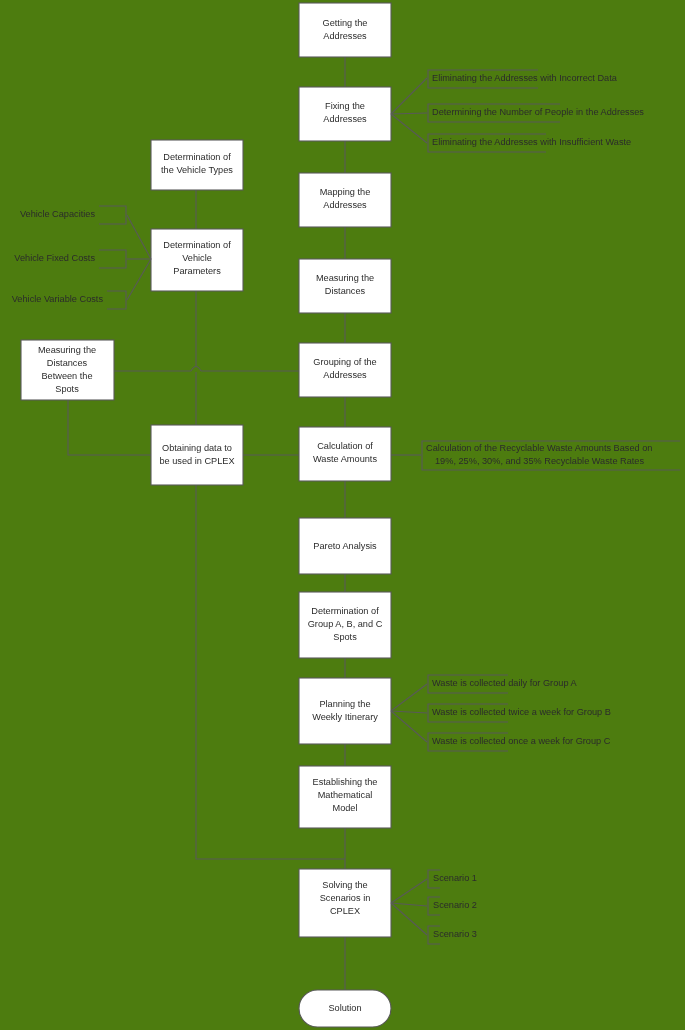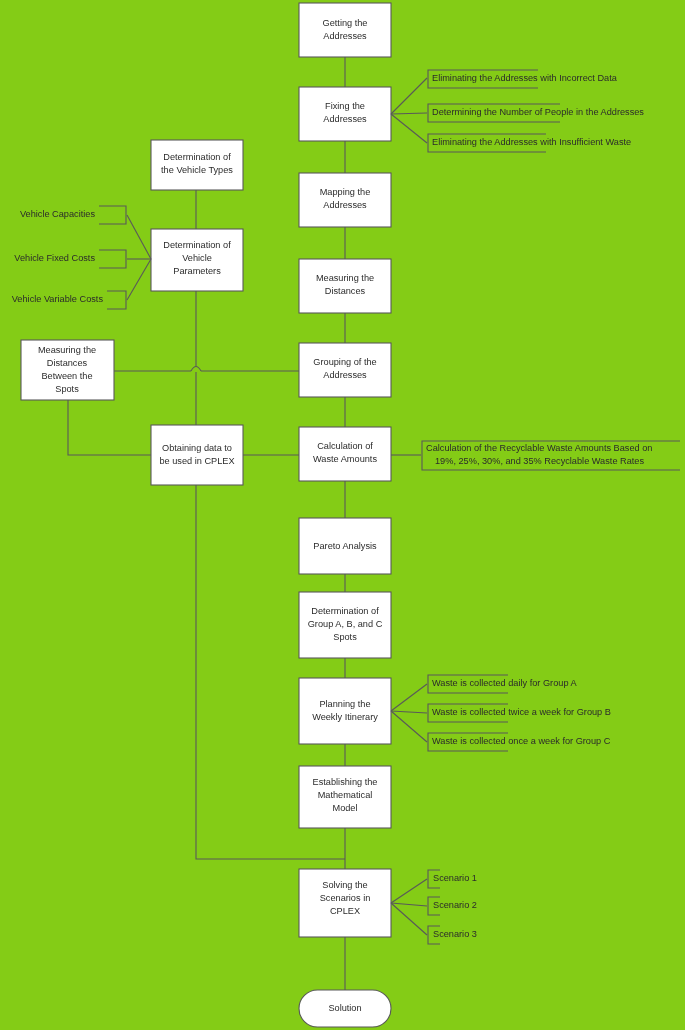--- a/index.html
+++ b/index.html
@@ -4,21 +4,21 @@
 <style>
   html, body {
     margin: 0;
     padding: 0;
     background: #ffffff;
   }
   #diagram-root {
     position: relative;
     width: 685px;
     height: 1030px;
-    background: #84cc16;
+    background: #4d7c0f;
     font-family: "Liberation Sans", sans-serif;
   }
   svg.flow {
     display: block;
     width: 685px;
     height: 1030px;
   }
   .node-rect {
     fill: #ffffff;
     stroke: #595959;

